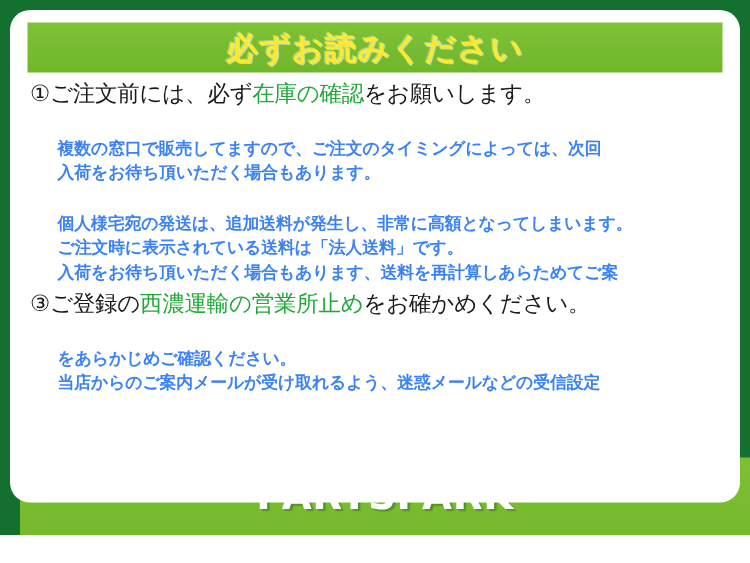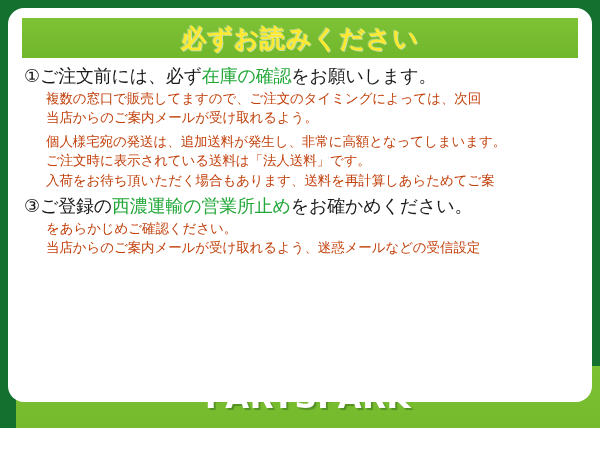--- a/index.html
+++ b/index.html
@@ -93,27 +93,28 @@
 
   .section-heading.wrap {
     white-space: normal;
   }
 
   .hl {
     color: #22a838;
   }
 
   .section-body {
-    color: #c2410c;
+    color: #3b82f6;
     font-size: 13.5px;
     line-height: 1.42;
-    font-weight: normal;
+    font-weight: bold;
     padding-left: 22px;
     padding-top: 1px;
     letter-spacing: -0.1px;
+    margin-top: 21px;
   }
 
   .body-line {
     display: block;
   }
 </style>
 </head>
 <body>
 
 <div class="notice-frame">
@@ -125,21 +126,21 @@
     </div>
 
     <div class="sections">
 
       <div class="section">
         <div class="section-heading">
           <span>①</span><span>ご注文前には、必ず</span><span class="hl">在庫の確認</span><span>をお願いします。</span>
         </div>
         <div class="section-body">
           <span class="body-line">複数の窓口で販売してますので、ご注文のタイミングによっては、次回</span>
-          <span class="body-line">当店からのご案内メールが受け取れるよう。</span>
+          <span class="body-line">入荷をお待ち頂いただく場合もあります。</span>
         </div>
       </div>
 
       <div class="section">
         <div class="section-body">
           <span class="body-line">個人様宅宛の発送は、追加送料が発生し、非常に高額となってしまいます。</span>
           <span class="body-line">ご注文時に表示されている送料は「法人送料」です。</span>
           <span class="body-line">入荷をお待ち頂いただく場合もあります、送料を再計算しあらためてご案</span>
         </div>
       </div>

